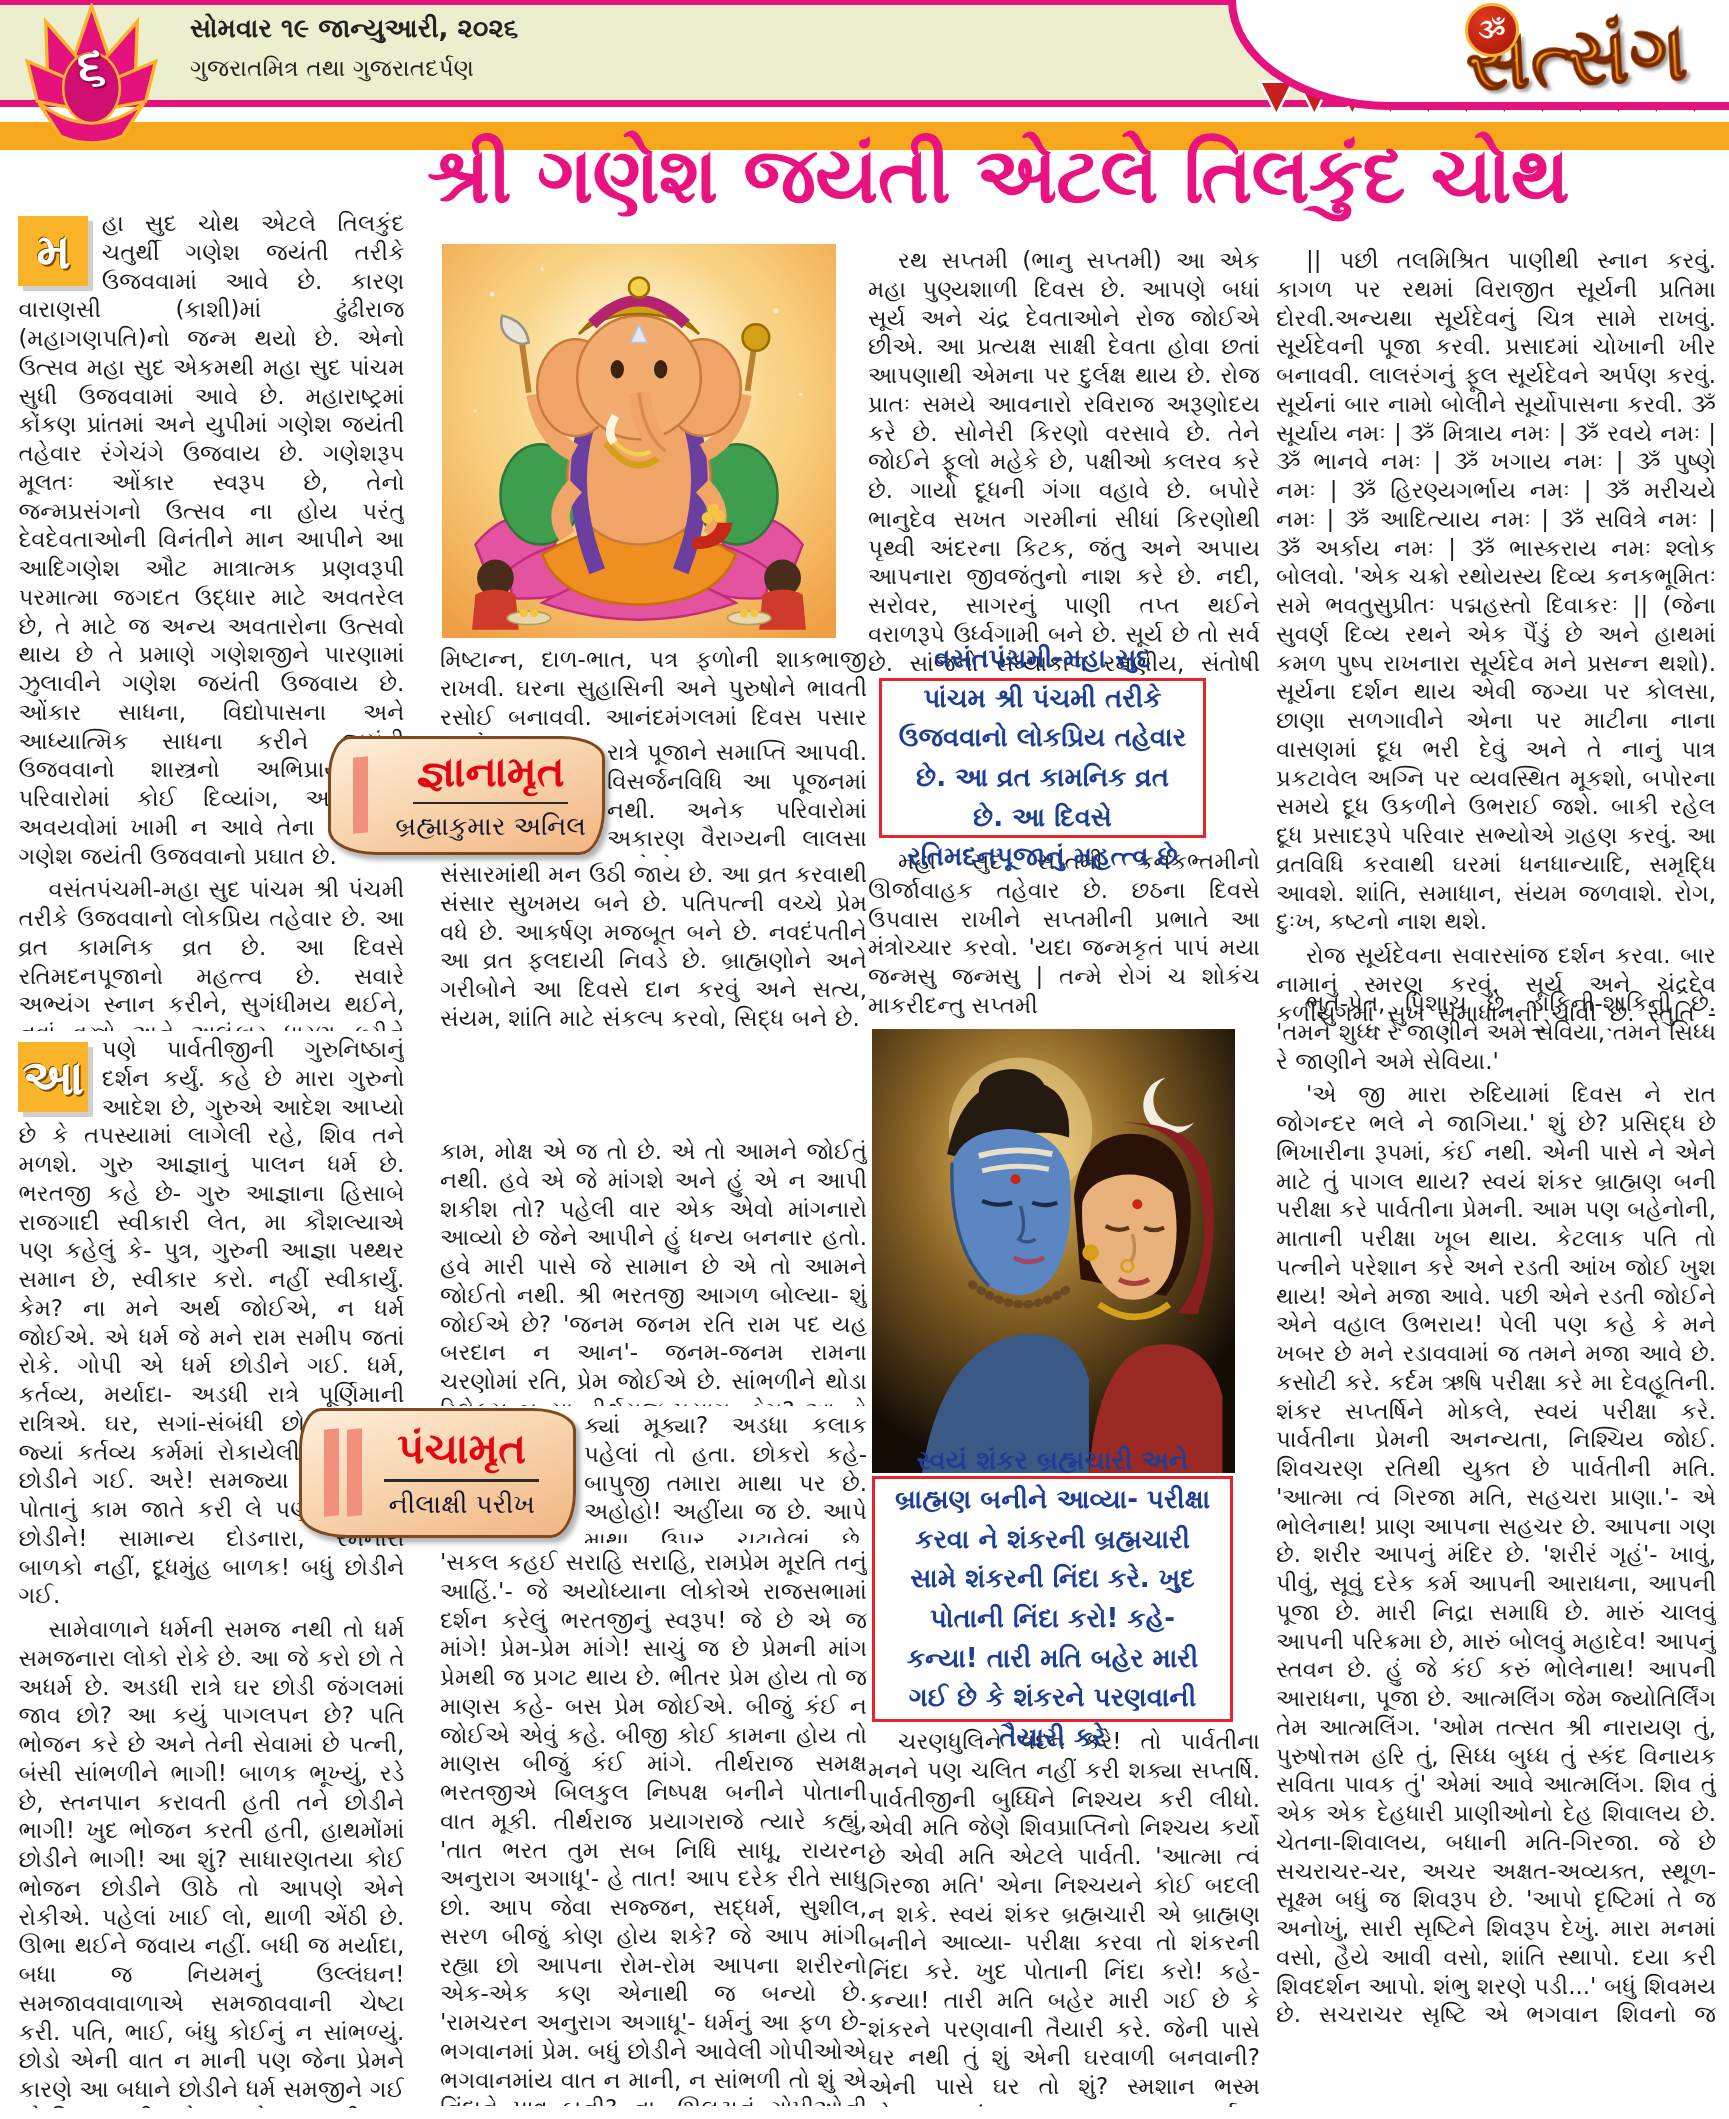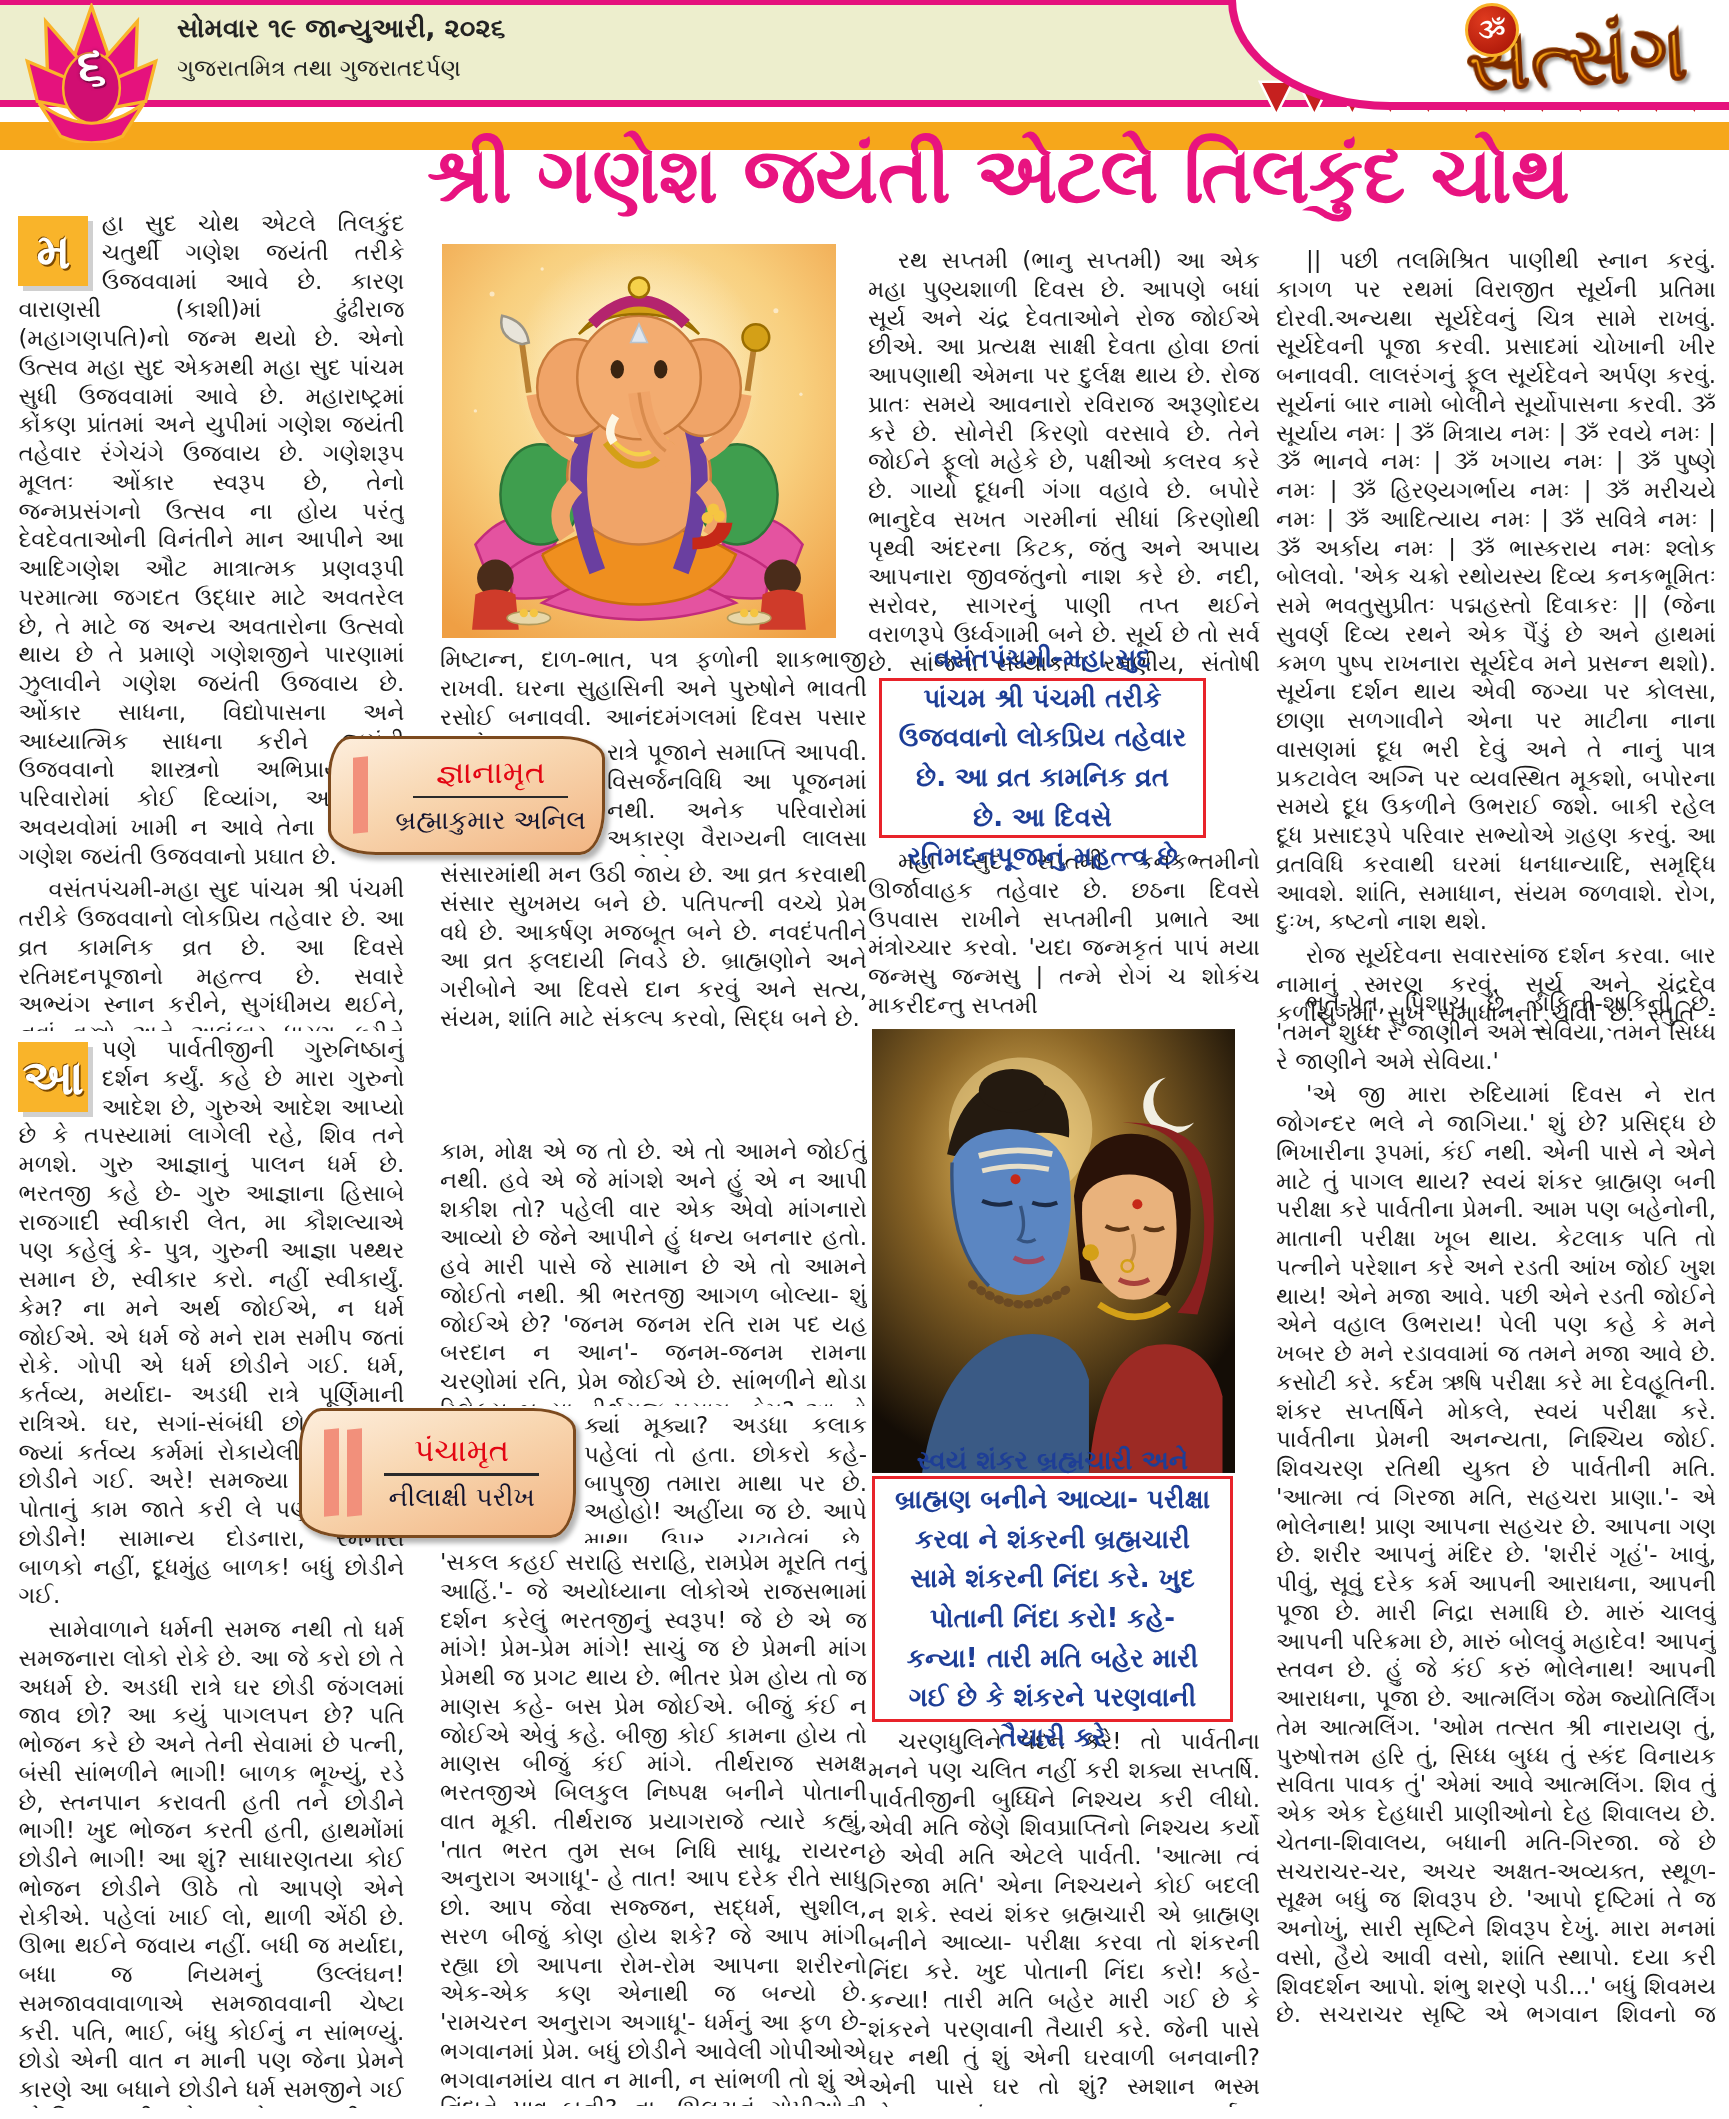--- a/index.html
+++ b/index.html
@@ -7,21 +7,21 @@
         font-family:"DejaVu Sans","Liberation Sans",sans-serif;color:#1b1b1b;}
   
   .header-band{position:absolute;left:0;top:0;width:1729px;height:100px;background:#edeecd;
                border-top:5px solid #e5127d;box-sizing:border-box;}
   .sep-line{position:absolute;left:0;top:100px;width:1729px;height:6.7px;background:#e5127d;}
   .orange-band{position:absolute;left:0;top:122px;width:1729px;height:28px;background:#f6a71b;}
   .lotus-wrap{position:absolute;left:22px;top:3.3px;width:139px;height:140px;z-index:12;}
   .lotus-wrap svg{display:block;}
   .lotus-num{position:absolute;left:0;top:32px;width:139px;text-align:center;font-size:53px;
              font-weight:700;color:#ffffff;text-shadow:0 0 3.3px #7e0c49,1.7px 1.7px 0 #7e0c49;}
-  .date-block{position:absolute;left:177px;top:13.4px;z-index:11;}
+  .date-block{position:absolute;left:190px;top:13.4px;z-index:11;}
   .date-line{font-size:26px;font-weight:700;color:#222;}
   .pub-line{font-size:23.4px;font-weight:400;color:#222;margin-top:10px;}
   .masthead{position:absolute;right:0;top:0;width:501px;height:110px;background:#ffffff;
             border-bottom-left-radius:184px 125px;border-left:8.3px solid #e5127d;
             border-bottom:8.3px solid #e5127d;z-index:10;box-sizing:border-box;}
   .satsang-text{position:absolute;right:40px;top:11.7px;font-size:78px;font-weight:700;
             transform:rotate(-3deg);
             background:linear-gradient(180deg,#ffd24a 10%,#f59b0a 55%,#e85d04 95%);
             -webkit-background-clip:text;background-clip:text;color:transparent;
             text-shadow:none;-webkit-text-stroke:1.7px #7a2a00;
@@ -42,21 +42,21 @@
            color:#ffffff;text-shadow:1.7px 1.7px 0 #7c4a00,-0.8px -0.8px 0 #7c4a00;
            box-shadow:5px 5px 0 rgba(120,120,120,.35);}
   .photo{position:absolute;overflow:hidden;}
   .photo svg{display:block;}
   .author-box{position:absolute;z-index:8;background:linear-gradient(160deg,#fdeedd 0%,#f8d6b0 45%,#f2b583 100%);
               border:3.3px solid #7c4a1e;border-radius:22px 43px 25px 48px/40px 22px 45px 25px;
               box-shadow:3.3px 4.2px 5.8px rgba(0,0,0,.3);display:flex;flex-direction:column;
               align-items:center;justify-content:center;box-sizing:border-box;padding:6.7px 11.7px 6.7px 60px;}
   .abox-bars{position:absolute;left:22px;top:18.4px;bottom:18.4px;display:flex;gap:8.3px;}
   .abox-bar{width:15px;background:#f2907b;transform:skewY(-5deg);}
-  .abox-title{color:#e30613;font-weight:400;font-size:31px;line-height:1.1;}
+  .abox-title{color:#e30613;font-weight:700;font-size:42px;line-height:1.1;}
   .abox-rule{width:78%;height:2.5px;background:#2a2a2a;margin:6.7px 0;}
   .abox-name{font-weight:400;font-size:26px;color:#14142e;}
   .highlight-box{position:absolute;border:3.3px solid #e8232a;background:#ffffff;display:flex;
                  align-items:center;justify-content:center;text-align:center;box-sizing:border-box;
                  padding:11.7px 16.7px;font-size:26px;font-weight:700;color:#1e3e96;line-height:1.52;z-index:7;}
   .headline-2{position:absolute;left:440px;top:1034px;width:427px;text-align:center;
               font-size:70px;font-weight:700;color:#e81380;}
 </style>
 </head>
 <body>

